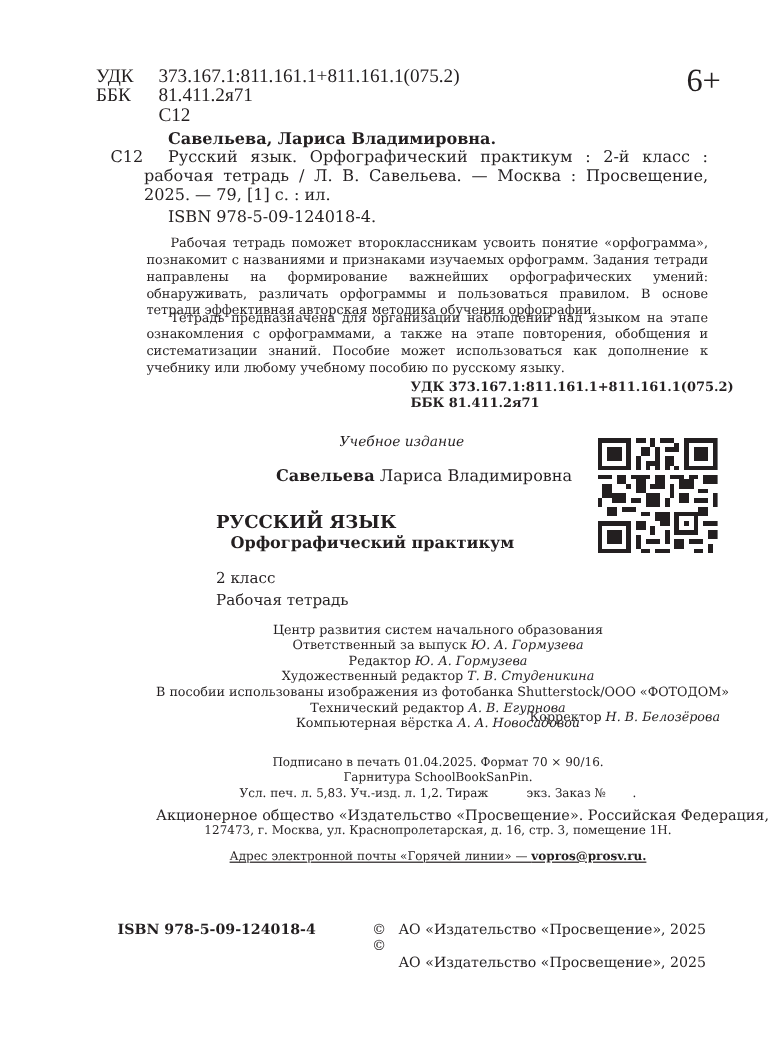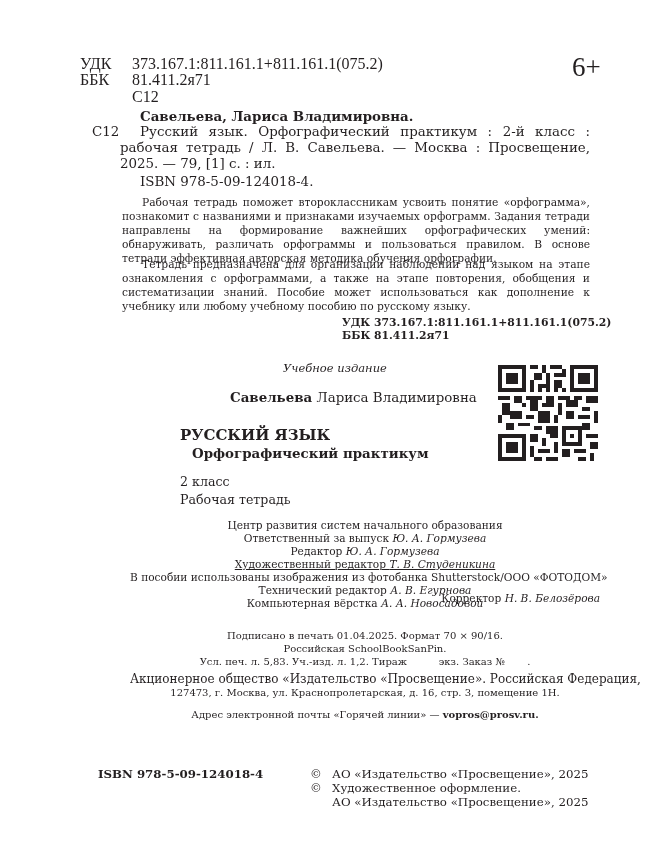--- a/index.html
+++ b/index.html
@@ -239,40 +239,39 @@
 </div>
 
 <div class="center-col bold" style="top:426px; font-size:15px; line-height:18px; left:180px; width:300px;">РУССКИЙ ЯЗЫК</div>
 <div class="center-col bold" style="top:445px; font-size:13.4px; line-height:17px; left:192px; width:300px;">Орфографический практикум</div>
 <div class="center-col" style="top:474px; font-size:12.6px; line-height:16px; left:180px; width:300px;">2 класс</div>
 <div class="center-col" style="top:492px; font-size:12.6px; line-height:16px; left:180px; width:300px;">Рабочая тетрадь</div>
 
 <div class="imprint" style="top:519px;text-align:center;"><span>Центр развития систем начального образования</span><span class="ital"></span></div>
 <div class="imprint" style="top:532px;"><span>Ответственный за выпуск </span><span class="ital">Ю. А. Гормузева</span></div>
 <div class="imprint" style="top:545px;"><span>Редактор </span><span class="ital">Ю. А. Гормузева</span></div>
-<div class="imprint" style="top:558px;text-decoration:underline;"><span>Художественный редактор </span><span class="ital">Т. В. Студеникина</span></div>
+<div class="imprint" style="top:558px;"><span>Художественный редактор </span><span class="ital">Т. В. Студеникина</span></div>
 <div class="imprint" style="top:571px;"><span>В пособии использованы изображения из фотобанка Shutterstock/ООО «ФОТОДОМ»</span><span class="ital"></span></div>
 <div class="imprint" style="top:584px;"><span>Технический редактор </span><span class="ital">А. В. Егурнова</span></div>
 <div class="imprint" style="top:597px;"><span>Компьютерная вёрстка </span><span class="ital">А. А. Новосадовой</span></div>
 <div class="imprint" style="top:592px;text-align:right;"><span>Корректор </span><span class="ital">Н. В. Белозёрова</span></div>
 
 <div class="imprint" style="top:629px; font-size:10px; white-space:pre;">Подписано в печать 01.04.2025. Формат 70 × 90/16.</div>
-<div class="imprint" style="top:642px; font-size:10px; white-space:pre;">Российская SchoolBookSanPin.</div>
+<div class="imprint" style="top:642px; font-size:10px; white-space:pre;">Гарнитура SchoolBookSanPin.</div>
 <div class="imprint" style="top:655px; font-size:10px; white-space:pre;">Усл. печ. л. 5,83. Уч.-изд. л. 1,2. Тираж          экз. Заказ №       .</div>
 <div class="imprint" style="top:673px; font-size:12px;text-align:right;">Акционерное общество «Издательство «Просвещение». Российская Федерация,</div>
 <div class="imprint" style="top:686px; font-size:10px;">127473, г. Москва, ул. Краснопролетарская, д. 16, стр. 3, помещение 1Н.</div>
-<div class="imprint" style="top:708px; font-size:10px;"><span>Адрес электронной почты «Горячей линии» — </span><span class="bold">vopros@prosv.ru.</span></div>
+<div class="imprint" style="top:708px; font-size:10px;text-decoration:underline;"><span>Адрес электронной почты «Горячей линии» — </span><span class="bold">vopros@prosv.ru.</span></div>
 
 <div class="footer-isbn">ISBN 978-5-09-124018-4</div>
 <div class="copyright">
   <div class="row">
       <span class="sym">©</span>
       <span>АО «Издательство «Просвещение», 2025</span>
     </div>
   <div class="row">
       <span class="sym">©</span>
-      <span>Художественное оформление.</span>
     </div>
   <div class="row">
       <span class="sym"></span>
       <span>АО «Издательство «Просвещение», 2025</span>
     </div>
 </div>
 
 </body></html>

